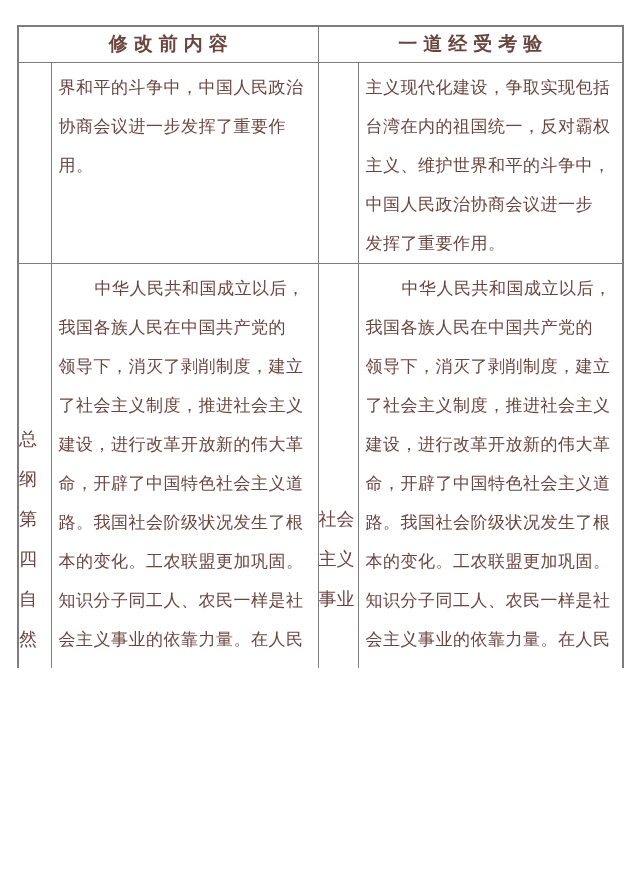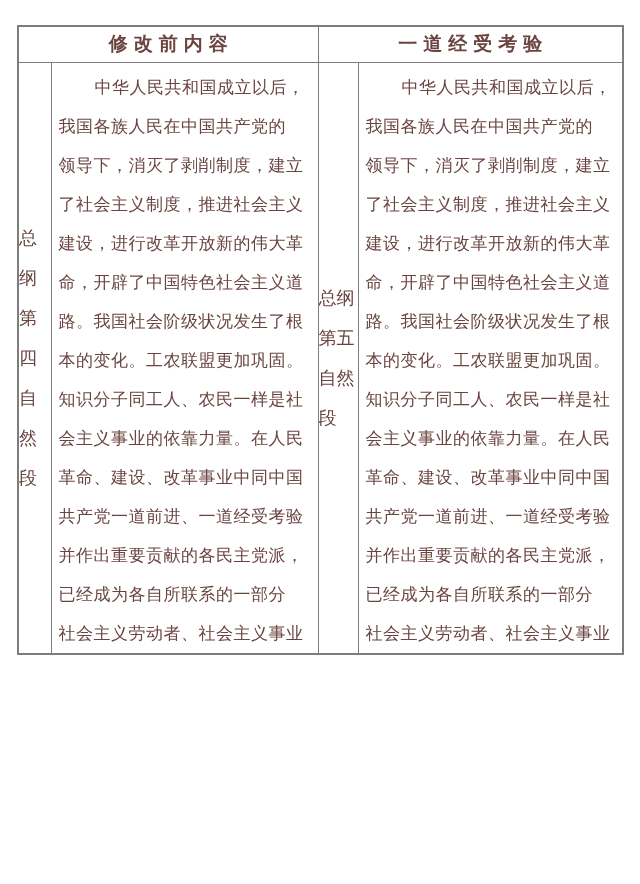--- a/index.html
+++ b/index.html
@@ -72,38 +72,50 @@
       <col style="width:40px">
       <col style="width:265px">
     </colgroup>
     <thead>
       <tr class="header-row">
         <th colspan="2">修改前内容</th>
         <th colspan="2">一道经受考验</th>
       </tr>
     </thead>
     <tbody>
+      <tr class="row-1">
+        <td class="label-cell"></td>
+        <td class="text-cell">界和平的斗争中，中国人民政治
+协商会议进一步发挥了重要作
+用。</td>
+        <td class="label-cell"></td>
+        <td class="text-cell">主义现代化建设，争取实现包括
+台湾在内的祖国统一，反对霸权
+主义、维护世界和平的斗争中，
+中国人民政治协商会议进一步
+发挥了重要作用。</td>
+      </tr>
       <tr class="row-2">
         <td class="label-cell">总纲第四自然段</td>
         <td class="text-cell indented">中华人民共和国成立以后，
 我国各族人民在中国共产党的
 领导下，消灭了剥削制度，建立
 了社会主义制度，推进社会主义
 建设，进行改革开放新的伟大革
 命，开辟了中国特色社会主义道
 路。我国社会阶级状况发生了根
 本的变化。工农联盟更加巩固。
 知识分子同工人、农民一样是社
 会主义事业的依靠力量。在人民
 革命、建设、改革事业中同中国
 共产党一道前进、一道经受考验
 并作出重要贡献的各民主党派，
 已经成为各自所联系的一部分
 社会主义劳动者、社会主义事业</td>
-        <td class="label-cell">总纲第五自然段</td>
+        <td class="label-cell">社会主义事业</td>
         <td class="text-cell indented">中华人民共和国成立以后，
 我国各族人民在中国共产党的
 领导下，消灭了剥削制度，建立
 了社会主义制度，推进社会主义
 建设，进行改革开放新的伟大革
 命，开辟了中国特色社会主义道
 路。我国社会阶级状况发生了根
 本的变化。工农联盟更加巩固。
 知识分子同工人、农民一样是社
 会主义事业的依靠力量。在人民

